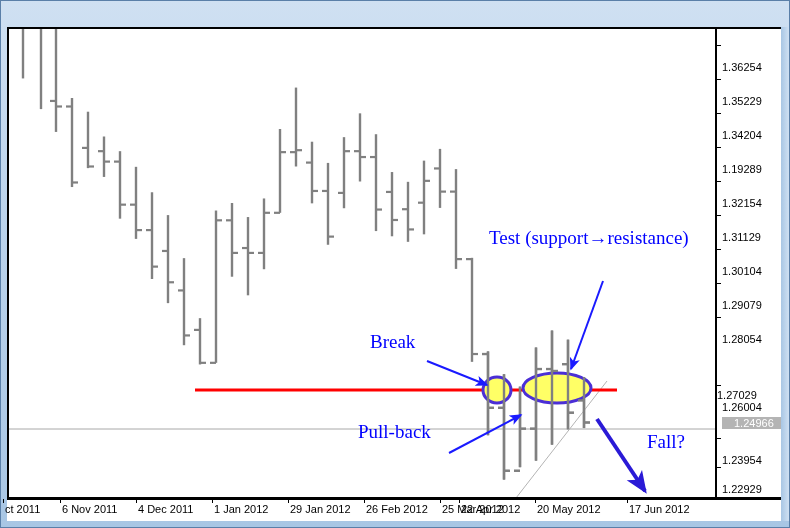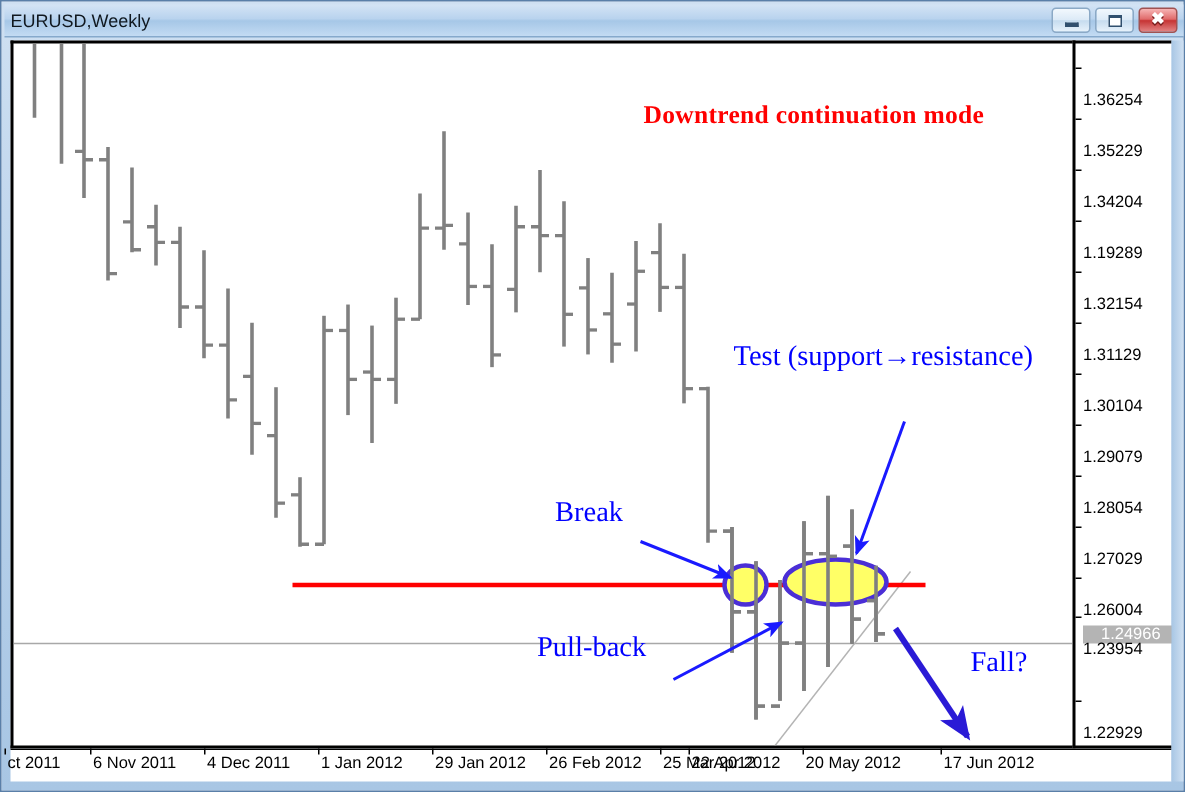--- a/index.html
+++ b/index.html
@@ -142,34 +142,20 @@
     position: absolute; left: 780px; top: 26px;
     width: 8px; height: 494px;
     background: linear-gradient(to right, #a8c6e4, #cfe0f2);
   }
 </style>
 </head>
 <body>
 
 <div id="app">
 
-  <div id="titlebar">
-    <div id="title-text">EURUSD,Weekly</div>
-    <div id="winbtns">
-      <div class="winbtn">
-        <div class="glyph-min"></div>
-      </div>
-      <div class="winbtn">
-        <div class="glyph-max"></div>
-      </div>
-      <div class="winbtn close">
-        <span class="glyph-close">✖</span>
-      </div>
-    </div>
-  </div>
 
   <div id="chartwin">
     <svg id="plot" viewBox="0 0 706 468" preserveAspectRatio="none">
       <g id="bars-group">
           <g>
             <line x1="14" x2="14" y1="0" y2="49.44167247386773" stroke="#808080" stroke-width="2.4"></line>
           </g>
           <g>
             <line x1="32" x2="32" y1="0" y2="80.0981184668993" stroke="#808080" stroke-width="2.4"></line>
           </g>
@@ -442,33 +428,33 @@
           <span class="lbl">1.30104</span>
         </div>
         <div class="tick" style="top: 248px;">
           <span class="dash"></span>
           <span class="lbl">1.29079</span>
         </div>
         <div class="tick" style="top: 282px;">
           <span class="dash"></span>
           <span class="lbl">1.28054</span>
         </div>
-        <div class="tick" style="top: 316px;">
+        <div class="tick" style="top: 316px; flex-direction: column;">
           <span class="dash"></span>
           <span class="lbl">1.27029</span>
         </div>
         <div class="tick" style="top: 350px;">
           <span class="dash"></span>
           <span class="lbl">1.26004</span>
         </div>
         <div class="tick current" style="top: 366px;">
           <span class="dash"></span>
           <span class="lbl">1.24966</span>
         </div>
-        <div class="tick" style="top: 376px;">
+        <div class="tick" style="top: 403px;">
           <span class="dash"></span>
           <span class="lbl">1.23954</span>
         </div>
         <div class="tick" style="top: 432px;">
           <span class="dash"></span>
           <span class="lbl">1.22929</span>
         </div>
       </div>
   </div>
 
@@ -480,21 +466,20 @@
       <div class="tlabel" style="left: 283px;">29 Jan 2012</div>
       <div class="tlabel" style="left: 359px;">26 Feb 2012</div>
       <div class="tlabel" style="left: 435px;">25 Mar 2012</div>
       <div class="tlabel" style="left: 454px;">22 Apr 2012</div>
       <div class="tlabel" style="left: 530px;">20 May 2012</div>
       <div class="tlabel" style="left: 606px; margin-left: 16px;">17 Jun 2012</div>
     </div>
 
   <div id="rightstrip"></div>
 
-  <div class="ann" id="ann-title" style="left:428px; top:66px;">Downtrend continuation mode</div>
 
   <div class="ann ann-blue" style="left:488px; top:226px;">Test (support→resistance)</div>
 
   <div class="ann ann-blue" style="left:369px; top:330px;">Break</div>
 
   <div class="ann ann-blue" style="left:357px; top:420px;">Pull-back</div>
 
   <div class="ann ann-blue" style="left:646px; top:430px;">Fall?</div>
 
 </div>

